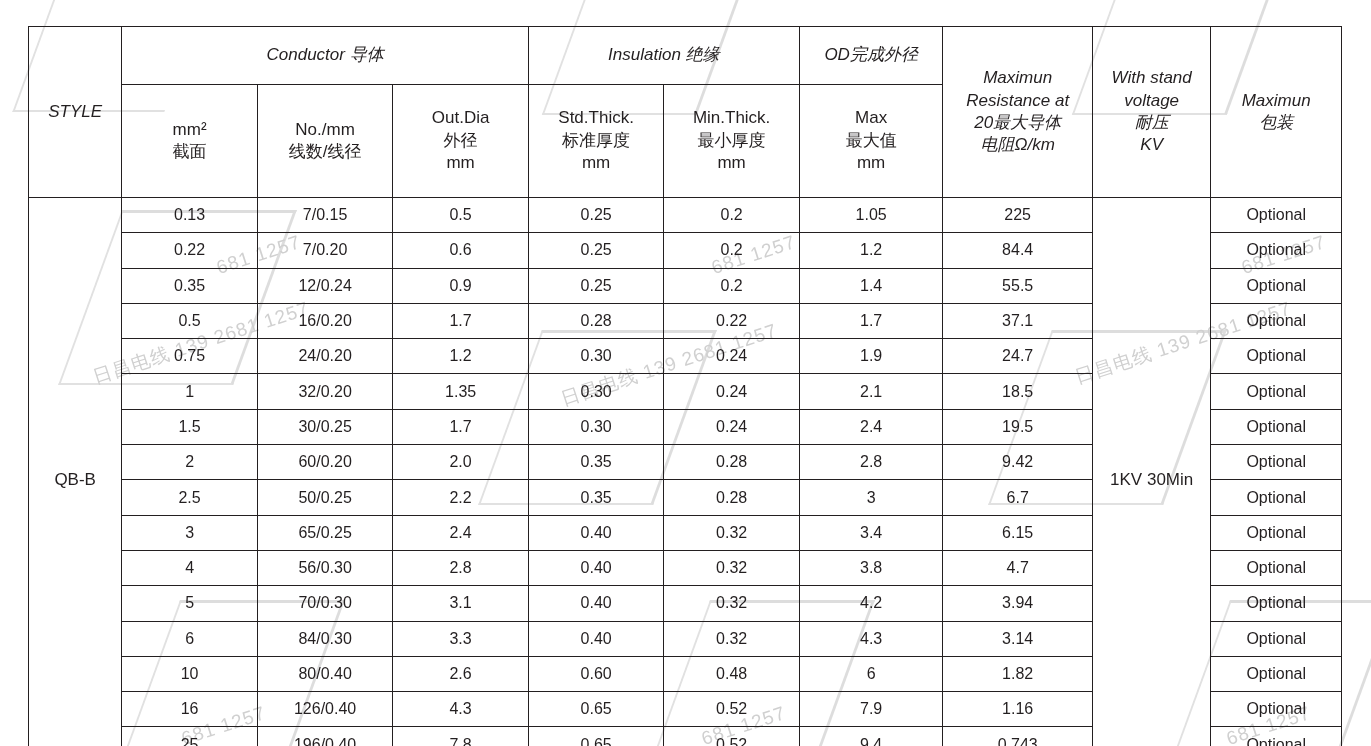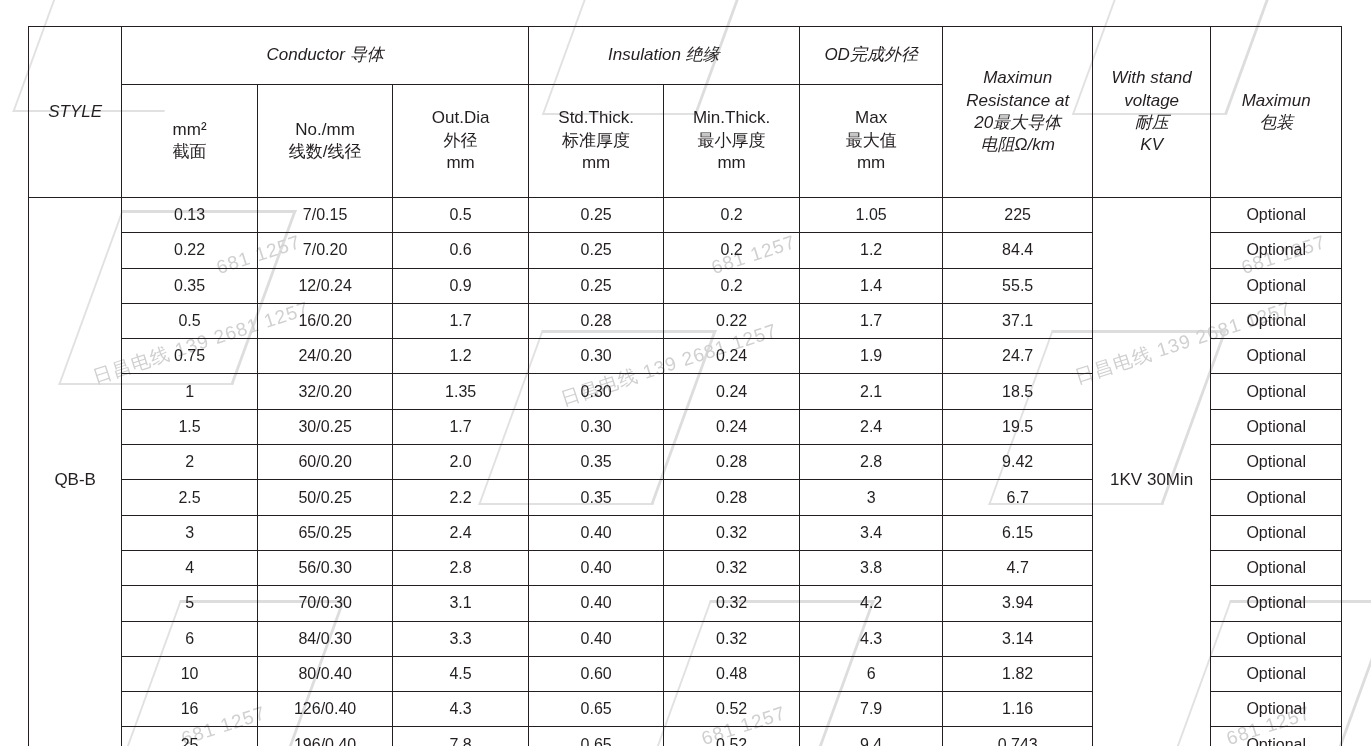--- a/index.html
+++ b/index.html
@@ -342,21 +342,21 @@
         <td>3.3</td>
         <td>0.40</td>
         <td>0.32</td>
         <td>4.3</td>
         <td>3.14</td>
         <td>Optional</td>
       </tr>
       <tr>
         <td>10</td>
         <td>80/0.40</td>
-        <td>4.5</td>
+        <td>2.6</td>
         <td>0.60</td>
         <td>0.48</td>
         <td>6</td>
         <td>1.82</td>
         <td>Optional</td>
       </tr>
       <tr>
         <td>16</td>
         <td>126/0.40</td>
         <td>4.3</td>

